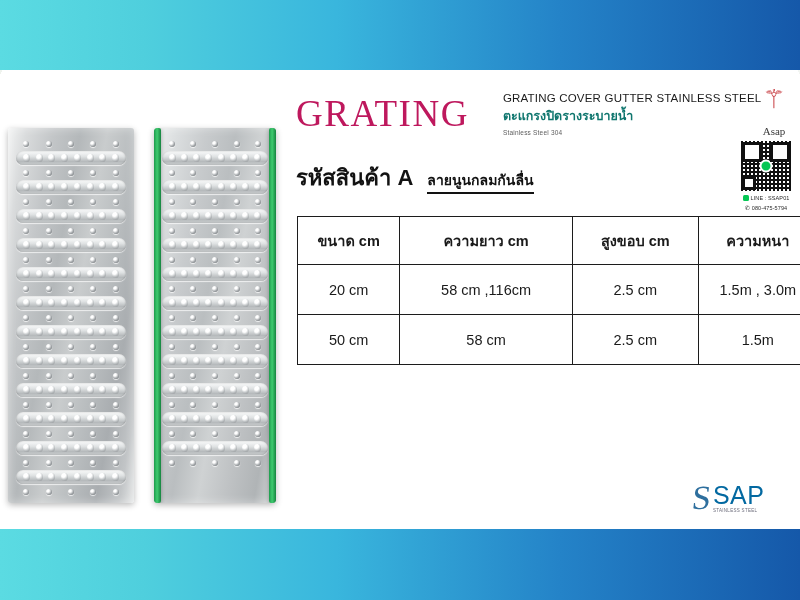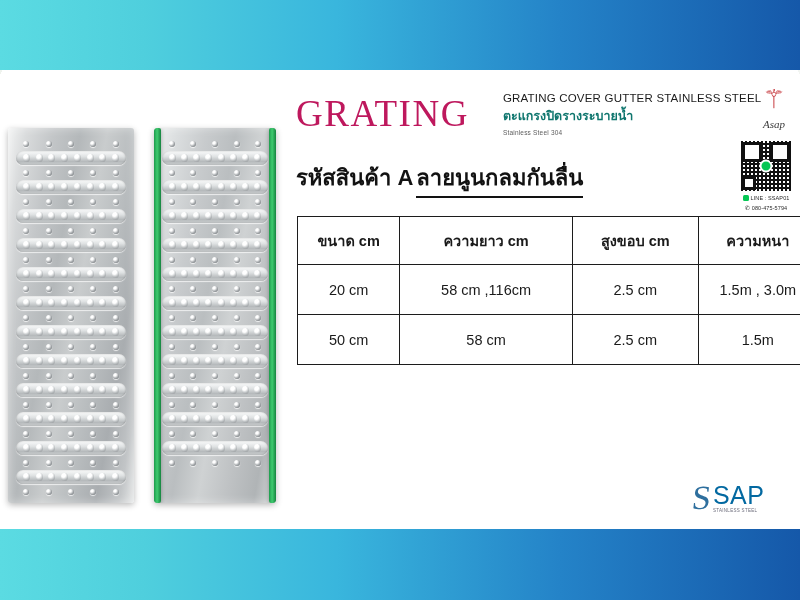--- a/index.html
+++ b/index.html
@@ -129,34 +129,34 @@
 
   
   .corp-mark {
     position: absolute; left: 752px; top: 86px;
     width: 44px; height: 48px;
     display: flex; flex-direction: column; align-items: center;
   }
   .corp-glyph { font-size: 26px; color: #c0262b; line-height: 1; }
   .corp-script {
     font-family: "Liberation Serif", serif;
-    font-style: italic; font-size: 11px; color: #3a3a3a;
-    margin-top: 6px;
+    font-size: 11px; color: #3a3a3a;
+    margin-top: 13px;
   }
 
   
   .code-line {
     position: absolute; left: 296px; top: 160px;
-    display: flex; align-items: baseline; gap: 3px;
+    display: flex; align-items: baseline; gap: 14px;
   }
   .code-label {
     font-size: 22px; font-weight: bold; color: #121212;
   }
   .code-value {
-    font-size: 22px; font-weight: bold; color: #121212;
+    font-size: 14px; font-weight: bold; color: #121212;
     border-bottom: 2px solid #121212; padding-bottom: 1px;
   }
 
   
   .qr-block {
     position: absolute; left: 737px; top: 140px;
     width: 58px;
     display: flex; flex-direction: column; align-items: center;
   }
   .qr-code {

